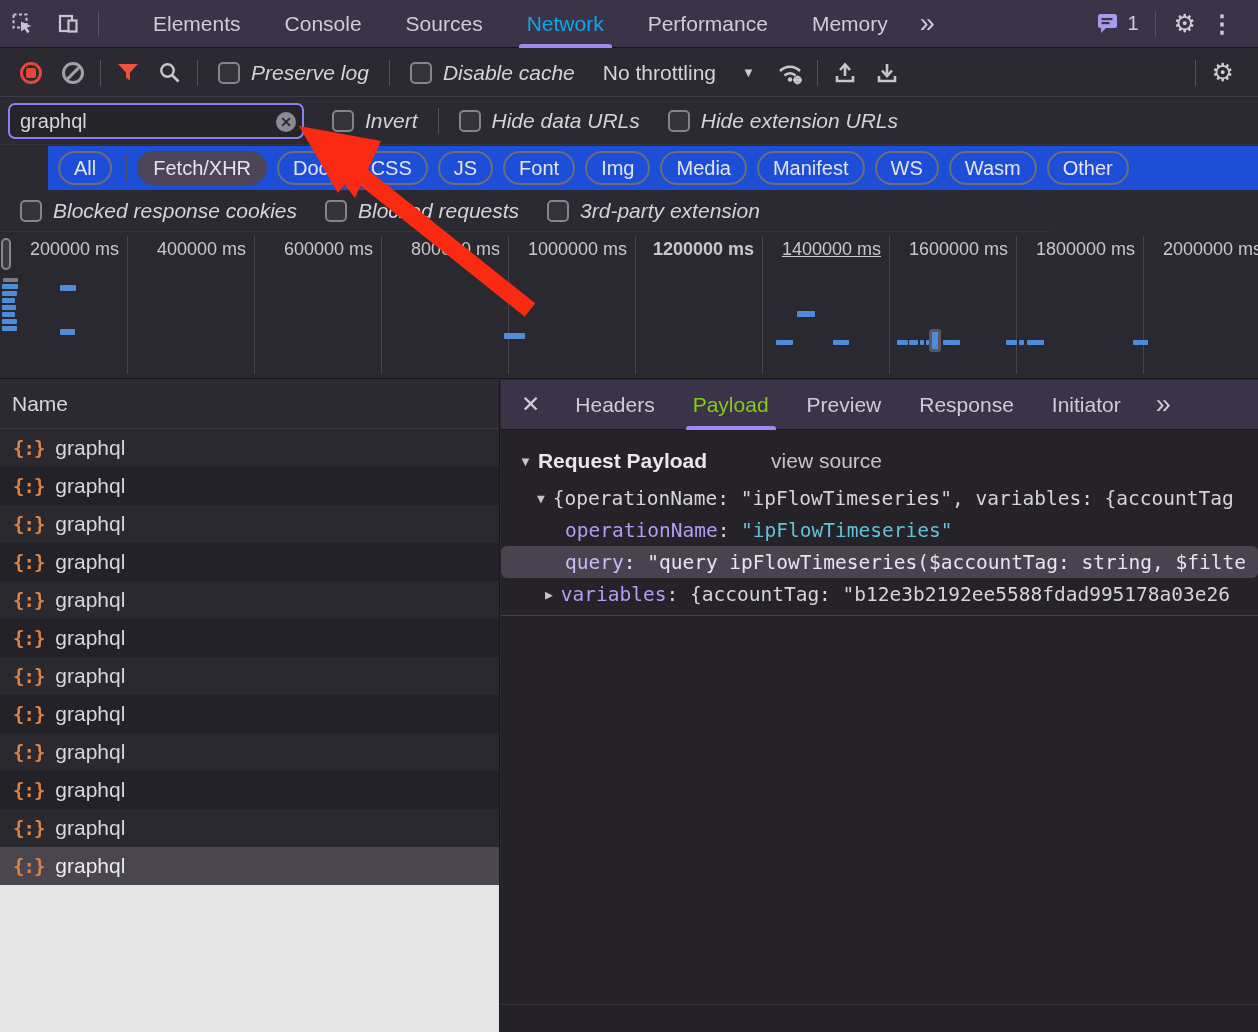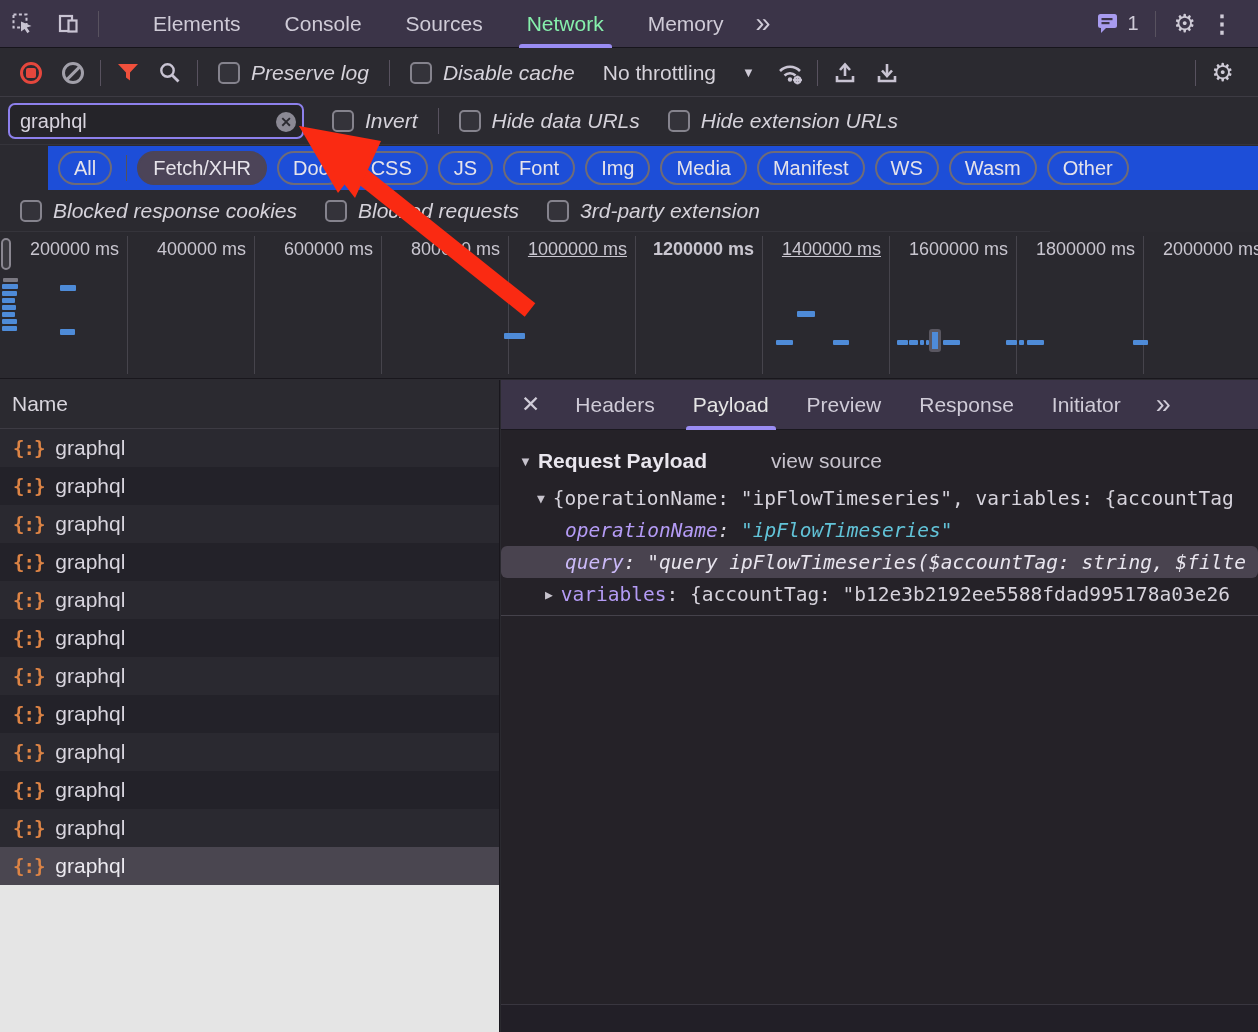--- a/index.html
+++ b/index.html
@@ -8,21 +8,21 @@
   .row { display:flex; align-items:center; }
 
   
   .top-bar { position:absolute; left:0; top:0; width:1258px; height:48px;
     background:#3b3448; border-bottom:1px solid #17151c; display:flex; align-items:center; }
   .top-bar .icon-btn { width:46px; height:48px; display:flex; align-items:center; justify-content:center; cursor:pointer; }
   .vsep { width:1px; height:26px; background:#58525f; margin:0 6px; }
   .main-tabs { display:flex; height:48px; margin-left:26px; }
   .main-tab { position:relative; height:48px; display:flex; align-items:center; padding:0 22px;
     font-size:21px; color:#cfcbd7; cursor:pointer; white-space:nowrap; }
-  .main-tab.active { color:#86efac;text-align:center; }
+  .main-tab.active { color:#0ea5e9;text-align:center; }
   .main-tab.active::after { content:""; position:absolute; left:14px; right:14px; bottom:0;
     height:4px; border-radius:3px 3px 0 0; background:#9a8cf3; }
   .chevrons { font-size:27px; color:#cfcbd7; padding:0 10px; cursor:pointer; line-height:1; }
   .top-right { margin-left:auto; display:flex; align-items:center; height:48px; padding-right:10px; }
   .badge-count { font-size:20px; color:#cfcbd7; margin:0 10px 0 6px; }
   .gear { font-size:25px; color:#cfcbd7; line-height:1; cursor:pointer; }
   .kebab { font-size:24px; color:#cfcbd7; padding:0 14px; cursor:pointer; font-weight:bold; }
 
   
   .net-toolbar { position:absolute; left:0; top:49px; width:1258px; height:48px;
@@ -89,34 +89,34 @@
   .braces-ico { font-family:"DejaVu Sans Mono",monospace; font-size:19px; font-weight:bold;
     color:#dd8445; margin-right:11px; letter-spacing:-1px; }
 
   .details-panel { position:absolute; left:501px; top:380px; width:757px; height:652px;
     background:#252228; overflow:hidden; }
   .detail-tabs { height:50px; background:#3b3448; border-bottom:1px solid #1a181f;
     display:flex; align-items:center; }
   .close-x { font-size:23px; color:#d0ccd8; padding:0 16px 0 20px; cursor:pointer; }
   .dtab { position:relative; height:50px; display:flex; align-items:center; padding:16px 19px;
     font-size:21px; color:#cfcbd7; cursor:pointer; }
-  .dtab.active { color:#e5e5e5; }
+  .dtab.active { color:#84cc16; }
   .dtab.active::after { content:""; position:absolute; left:12px; right:12px; bottom:0;
     height:4px; border-radius:3px 3px 0 0; background:#9a8cf3; }
 
   .payload-head { display:flex; align-items:center; height:42px; margin-top:10px; padding-left:18px; }
   .tri { font-size:13px; color:#c7c3cd; margin-right:6px; }
   .payload-title { font-size:21px; font-weight:bold; color:#e9e6ee; }
   .view-source { font-size:21px; color:#c7c3cd; margin-left:64px; cursor:pointer; }
 
   .tree { font-family:"DejaVu Sans Mono",monospace; font-size:19.5px; }
   .tree-line { height:32px; display:flex; align-items:center; white-space:pre; overflow:hidden; }
   .tree-line .tri { margin:0 8px 0 0; }
   .indent1 { padding-left:36px; }
-  .indent2 { padding-left:64px;font-style:italic; }
+  .indent2 { padding-left:64px; }
   .indent2b { padding-left:44px; }
   .k { color:#b49bf5; }
   .s { color:#62c3d8; }
   .plain { color:#d6d3dc; }
   .tree-line.hl { background:#49434f;border-radius:6px; }
   .tree-line.hl .k { color:#cbbaf8; }
   .tree-line.hl .plain { color:#e8e5ee; }
   .tree-sep { height:1px; background:#45424b; margin-top:5px; }
   .bottom-sep { position:absolute; left:0; right:0; top:624px; height:1px; background:#39363f; }
   .bottom-zone { position:absolute; left:0; right:0; top:625px; bottom:0; background:#221f27; }
@@ -153,20 +153,23 @@
       </div>
 
       <div class="main-tab">
         <span>Sources</span>
       </div>
 
       <div class="main-tab active">
         <span>Network</span>
       </div>
 
+      <div class="main-tab">
+        <span>Performance</span>
+      </div>
 
       <div class="main-tab">
         <span>Memory</span>
       </div>
     </div>
   <div class="chevrons">
     <span>»</span>
   </div>
 
   <div class="top-right">
@@ -338,21 +341,21 @@
   <div class="tl-handle"></div>
 <div class="tl-col" style="left: 127px;"></div>
     <div class="tick" style="left: 119px;">200000 ms</div>
     <div class="tl-col" style="left: 254px;"></div>
     <div class="tick" style="left: 246px;">400000 ms</div>
     <div class="tl-col" style="left: 381px;"></div>
     <div class="tick" style="left: 373px;">600000 ms</div>
     <div class="tl-col" style="left: 508px;"></div>
     <div class="tick" style="left: 500px;">800000 ms</div>
     <div class="tl-col" style="left: 635px;"></div>
-    <div class="tick" style="left: 627px; text-decoration: underline;">1000000 ms</div>
+    <div class="tick" style="left: 627px;">1000000 ms</div>
     <div class="tl-col" style="left: 762px;"></div>
     <div class="tick" style="left: 754px; font-weight: bold;">1200000 ms</div>
     <div class="tl-col" style="left: 889px;"></div>
     <div class="tick" style="left: 881px; text-decoration: underline;">1400000 ms</div>
     <div class="tl-col" style="left: 1016px;"></div>
     <div class="tick" style="left: 1008px;">1600000 ms</div>
     <div class="tl-col" style="left: 1143px;"></div>
     <div class="tick" style="left: 1135px;">1800000 ms</div>
     <div class="tick" style="left: 1262px;">2000000 ms</div>
     <div class="bar gray" style="left: 3px; top: 46px; width: 15px; height: 4px;"></div>

